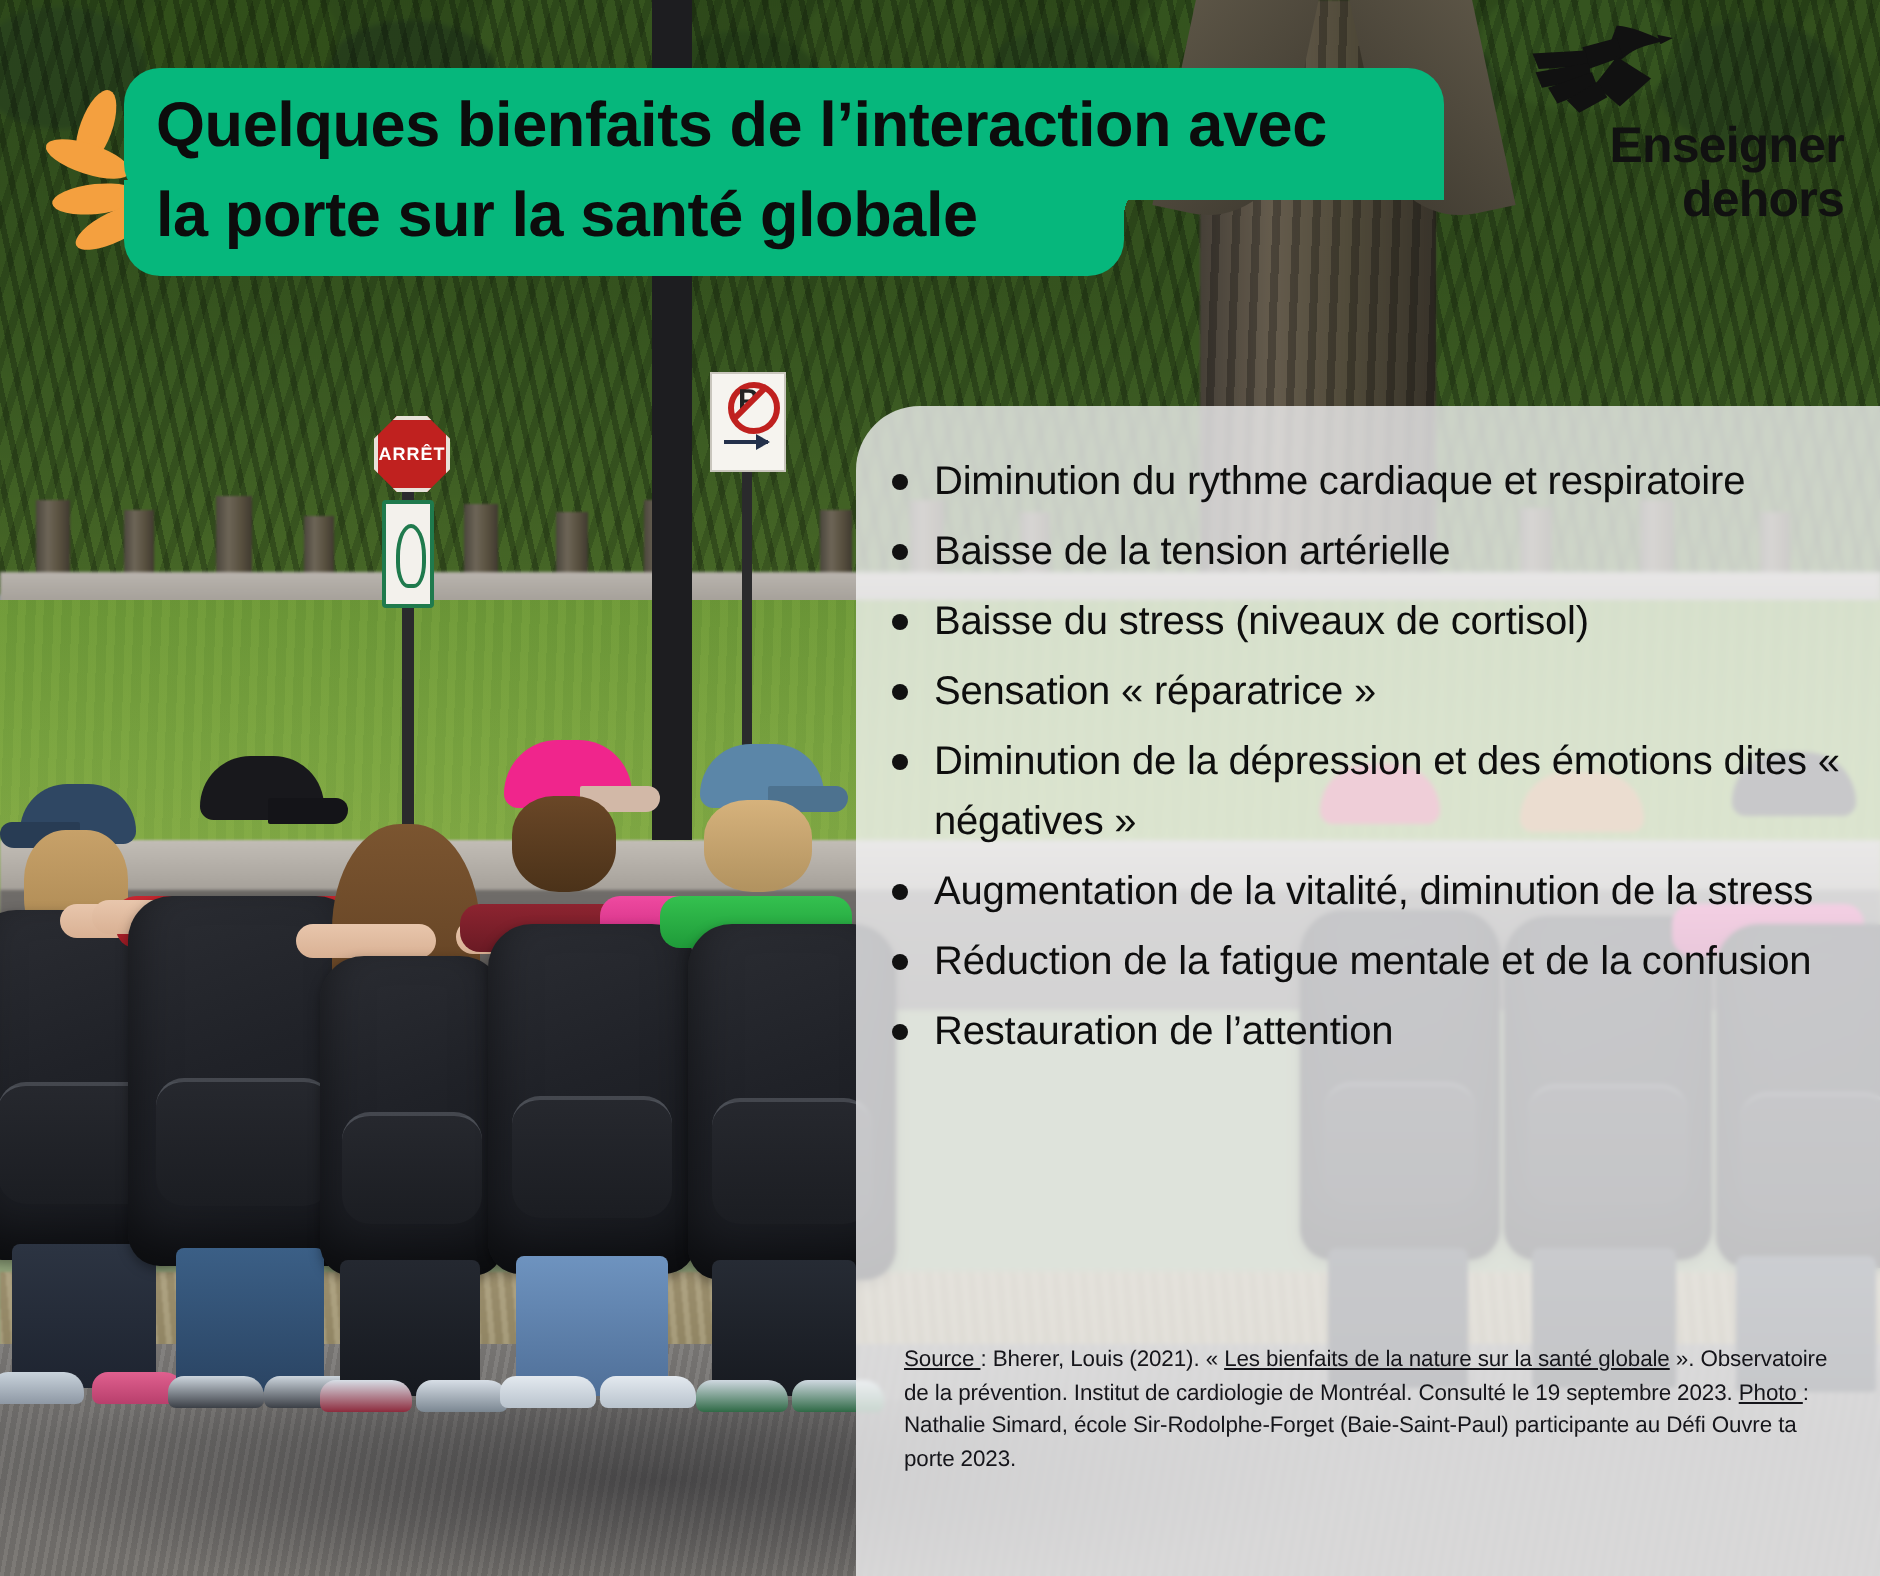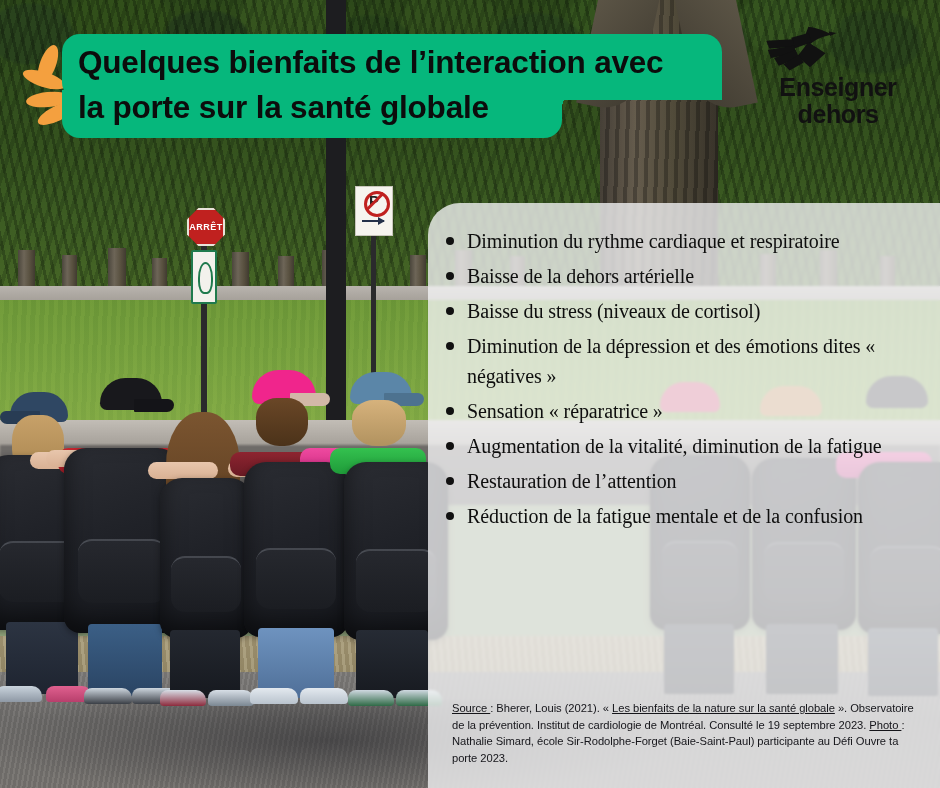--- a/index.html
+++ b/index.html
@@ -299,23 +299,23 @@
   .sunburst { position: absolute; left: 14px; top: 44px; width: 58px; height: 90px; }
   .ray {
     position: absolute;
     background: #f4a03f;
     border-radius: 50%;
   }
 
   
   .logo {
     position: absolute;
-    right: 18px; top: 22px;
+    right: 18px; top: 8px;
     width: 168px;
-    text-align: center;
+    text-align: right;
     margin-left: 17px;
   }
   .logo-mark { width: 78px; height: 50px; display:block; margin-left: 6px; }
   .logo-text {
     font-size: 25px;
     font-weight: 700;
     line-height: 27px;
     color: #111;
     letter-spacing: -0.4px;
     margin-top: 2px;
@@ -329,21 +329,20 @@
     width: 512px; height: 585px;
     background: rgba(245,245,246,.78);
     border-radius: 32px 0 0 0;
     backdrop-filter: blur(1px);
   }
 
   .benefits {
     position: absolute;
     left: 446px; top: 226px;
     width: 482px;
-    font-family: Liberation Serif, serif;
   }
   .benefit {
     display: flex;
     align-items: flex-start;
     font-size: 20px;
     line-height: 30px;
     color: #0e0e0e;
     margin-bottom: 5px;
     letter-spacing: -0.1px;
   }
@@ -352,21 +351,21 @@
     width: 8px; height: 8px;
     border-radius: 50%;
     background: #111;
     margin: 11px 13px 0 0;
   }
   .benefit-text { flex: 1 1 auto; }
 
   
   .source {
     position: absolute;
-    left: 452px; top: 700px;
+    left: 452px; top: 672px;
     width: 470px;
     font-size: 11.2px;
     line-height: 16.5px;
     color: #15151a;
     letter-spacing: -0.05px;
   }
   .u { text-decoration: underline; }
 
   :root { --green: #06b77c; }
 </style>
@@ -543,45 +542,45 @@
 
   <div class="overlay"></div>
 
   <div class="benefits" id="benefits-list">
       <div class="benefit">
         <span class="bullet"></span>
         <span class="benefit-text">Diminution du rythme cardiaque et respiratoire</span>
       </div>
       <div class="benefit">
         <span class="bullet"></span>
-        <span class="benefit-text">Baisse de la dehors artérielle</span>
+        <span class="benefit-text">Baisse de la tension artérielle</span>
       </div>
       <div class="benefit">
         <span class="bullet"></span>
         <span class="benefit-text">Baisse du stress (niveaux de cortisol)</span>
       </div>
       <div class="benefit">
         <span class="bullet"></span>
+        <span class="benefit-text">Sensation « réparatrice »</span>
+      </div>
+      <div class="benefit">
+        <span class="bullet"></span>
         <span class="benefit-text">Diminution de la dépression et des émotions dites « négatives »</span>
       </div>
       <div class="benefit">
         <span class="bullet"></span>
-        <span class="benefit-text">Sensation « réparatrice »</span>
-      </div>
-      <div class="benefit">
-        <span class="bullet"></span>
-        <span class="benefit-text">Augmentation de la vitalité, diminution de la fatigue</span>
+        <span class="benefit-text">Augmentation de la vitalité, diminution de la stress</span>
+      </div>
+      <div class="benefit">
+        <span class="bullet"></span>
+        <span class="benefit-text">Réduction de la fatigue mentale et de la confusion</span>
       </div>
       <div class="benefit">
         <span class="bullet"></span>
         <span class="benefit-text">Restauration de l’attention</span>
-      </div>
-      <div class="benefit">
-        <span class="bullet"></span>
-        <span class="benefit-text">Réduction de la fatigue mentale et de la confusion</span>
       </div>
     </div>
 
   <div class="source">
     <span class="u">Source </span><span> : Bherer, Louis (2021). « </span><span class="u">Les bienfaits de la nature sur la santé globale</span><span> ». Observatoire de la prévention. Institut de cardiologie de Montréal. Consulté le 19 septembre 2023. </span><span class="u">Photo </span><span> :  Nathalie Simard, école Sir-Rodolphe-Forget (Baie-Saint-Paul) participante au Défi Ouvre ta porte 2023.</span>
   </div>
 
 </div>
 
 </body></html>

